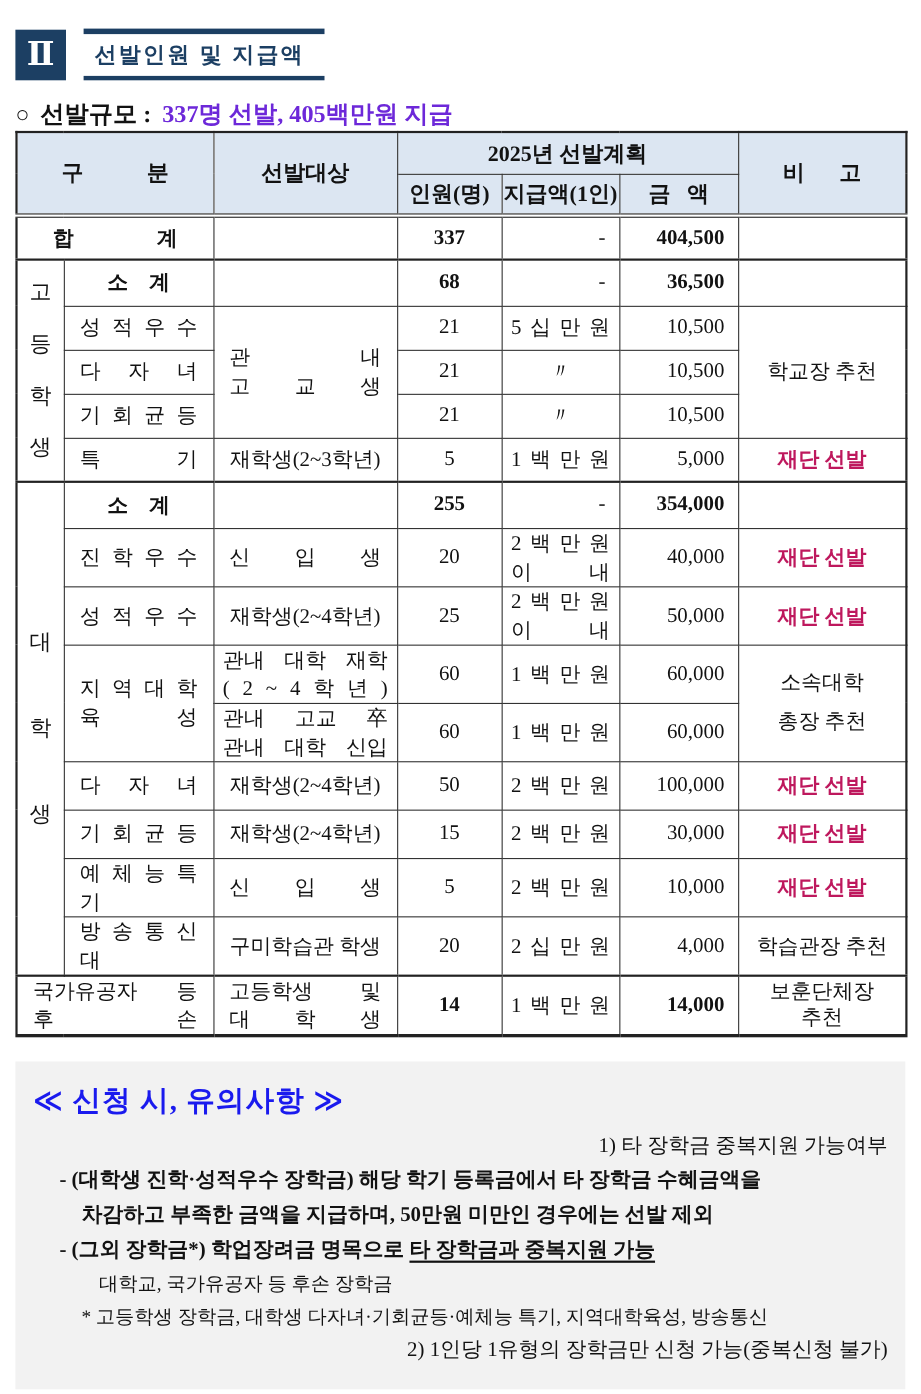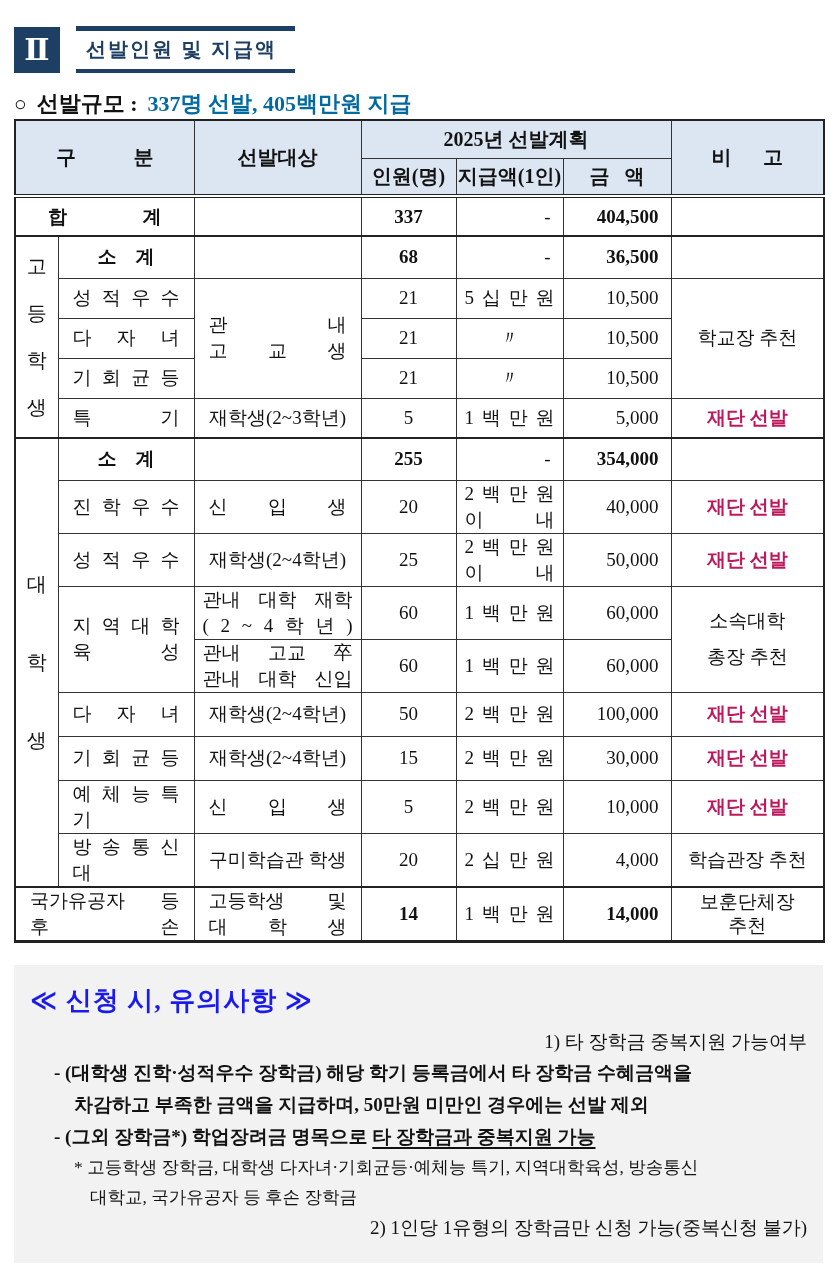--- a/index.html
+++ b/index.html
@@ -11,21 +11,21 @@
   .title-wrap{display:flex;align-items:center;gap:16px;}
   .badge{width:46px;height:46px;background:#1c3f63;color:#ffffff;flex:0 0 auto;
          display:flex;align-items:center;justify-content:center;
          font-size:30px;font-weight:bold;}
   .title{color:#1c3f63;font-family:"Liberation Sans","DejaVu Sans",sans-serif;
          font-weight:700;font-size:20px;letter-spacing:2px;
          border-top:5px solid #1c3f63;border-bottom:4px solid #1c3f63;
          padding:5px 18px 6px 10px;}
   .scale-line{margin-top:16px;font-size:22px;font-weight:bold;display:flex;align-items:center;gap:10px;}
   .scale-bullet{font-weight:normal;font-size:21px;}
-  .scale-value{color:#0369a1;}
+  .scale-value{color:#6d28d9;}
   .unit-note{text-align:right;font-size:17px;margin-top:-4px;margin-bottom:3px;}
 
   
   table{border-collapse:collapse;width:809px;table-layout:fixed;border:2px solid #222;}
   th,td{border:1px solid #333;overflow:hidden;}
   th{background:#dce6f2;font-weight:bold;font-size:20px;text-align:center;}
   thead tr{height:38px;}
   tbody td{font-size:19px;vertical-align:middle;}
   tbody tr.first-body td{border-top:4px double #222;}
   tr.sep td{border-top:2px solid #222;}
@@ -255,19 +255,19 @@
       </tr>
     </tbody>
   </table>
 
   <div class="notes">
     <div class="notes-heading">≪ 신청 시, 유의사항 ≫</div>
     <div class="note-line ind1">1) 타 장학금 중복지원 가능여부</div>
     <div class="note-line ind2 semib">- (대학생 진학·성적우수 장학금) 해당 학기 등록금에서 타 장학금 수혜금액을</div>
     <div class="note-line ind3 semib">차감하고 부족한 금액을 지급하며, 50만원 미만인 경우에는 선발 제외</div>
     <div class="note-line ind2"><span class="semib">- (그외 장학금*) 학업장려금 명목으로 </span><span class="u-bold">타 장학금과 중복지원 가능</span></div>
+    <div class="note-line ind4 fn">대학교, 국가유공자 등 후손 장학금</div>
     <div class="note-line ind3 fn">* 고등학생 장학금, 대학생 다자녀·기회균등·예체능 특기, 지역대학육성, 방송통신</div>
-    <div class="note-line ind4 fn">대학교, 국가유공자 등 후손 장학금</div>
     <div class="note-line ind1">2) 1인당 1유형의 장학금만 신청 가능(중복신청 불가)</div>
 
   </div>
 
 </div>
 
 </body></html>

